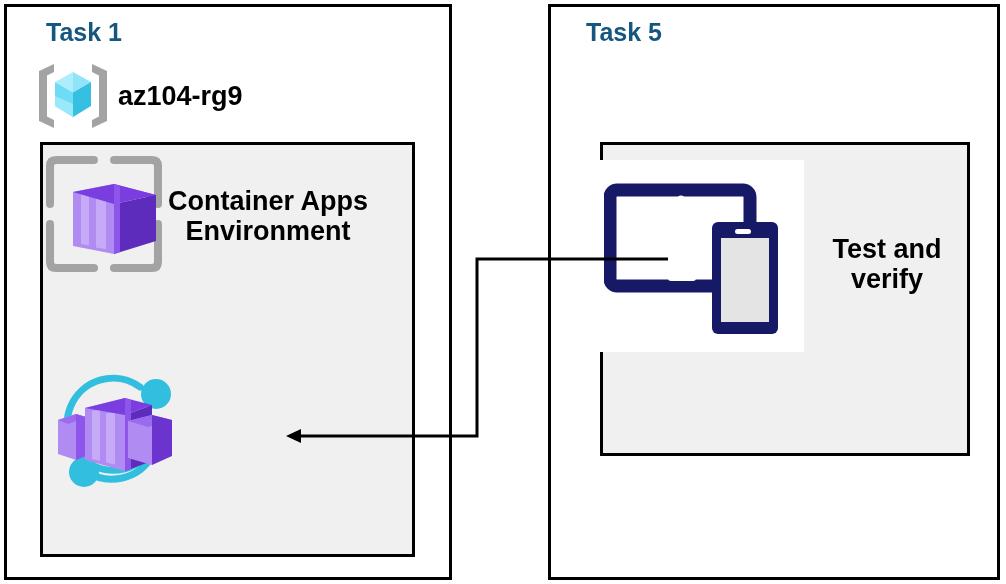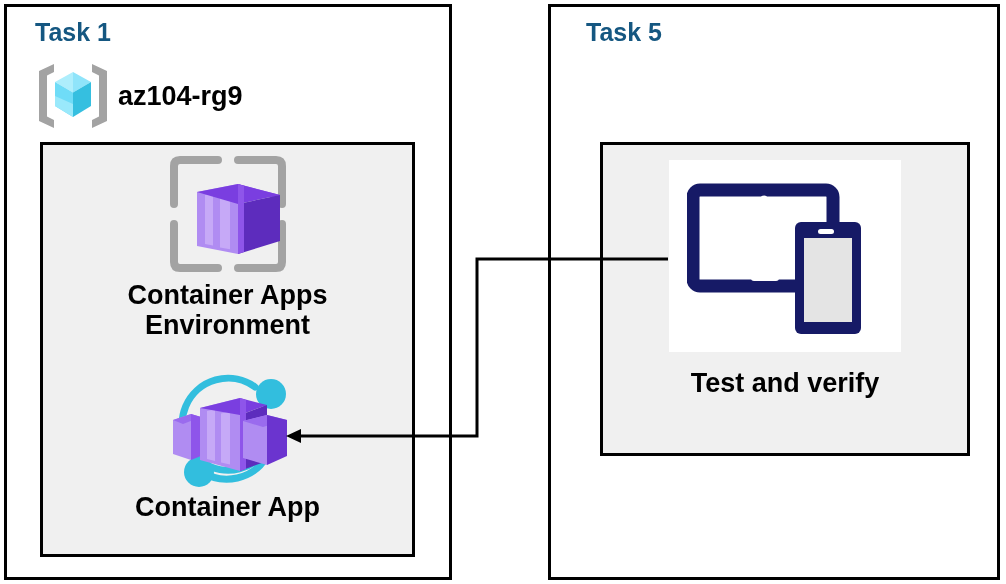--- a/index.html
+++ b/index.html
@@ -29,21 +29,21 @@
   #task2-box { left: 548px; top: 4px; width: 452px; height: 576px; }
 
   .task-title {
     position: absolute;
     font-size: 25px;
     font-weight: bold;
     color: #155781;
     letter-spacing: 0px;
     white-space: nowrap;
   }
-  #task1-title { left: 35px;  top: 18px; }
+  #task1-title { left: 46px;  top: 18px; }
   #task2-title { left: 586px; top: 18px; }
 
   
   .inner-panel {
     position: absolute;
     background: #f0f0f0;
     border: 3px solid #000000;
     box-sizing: border-box;
   }
   #task1-panel { left: 40px;  top: 142px; width: 375px; height: 415px; }
@@ -62,21 +62,20 @@
     font-size: 27px;
     font-weight: bold;
     color: #000000;
     white-space: nowrap;
   }
 
   
   .item {
     position: absolute;
     display: flex;
-    flex-direction: column;
     align-items: center;
   }
   .item-label {
     font-size: 27px;
     font-weight: bold;
     color: #000000;
     text-align: center;
     line-height: 1.12;
     white-space: pre-line;
   }
@@ -89,21 +88,21 @@
 
   #test-item { left: 600px; top: 160px; width: 370px; }
   #test-item .icon-plate {
     background: #ffffff;
     width: 232px;
     height: 192px;
     display: flex;
     align-items: center;
     justify-content: center;
   }
-  #test-item .item-label { margin-top: 16px; text-align: right; }
+  #test-item .item-label { margin-top: 16px; }
 
   
   #connector {
     position: absolute;
     left: 0;
     top: 0;
     width: 1006px;
     height: 584px;
     pointer-events: none;
   }
@@ -192,21 +191,20 @@
         <path d="M66 45.5 L66 94.5 L75 96.5 L75 43.5 Z" fill="#c6a9f7"></path>
         <path d="M45 40 L85 30 L112 37 L85 47 Z" fill="#7a3ee0"></path>
         <path d="M85 47 L112 37 L112 93 L85 103 Z" fill="#5d2cbd"></path>
         <path d="M85 30 L85 103 L91 101 L91 32 Z" fill="#8e55ea"></path>
 
         <path d="M88 53 L88 90 L112 97 L112 47 Z" fill="#b08cf2"></path>
         <path d="M88 53 L112 47 L132 52 L108 59 Z" fill="#9a6bee"></path>
         <path d="M112 47 L132 52 L132 88 L112 97 Z" fill="#6b34cf"></path>
       </svg>
     </span>
-    <div class="item-label">Container App</div>
   </div>
 
   <div id="task2-box" class="task-box"></div>
 
   <div id="task2-title" class="task-title">Task 5</div>
 
   <div id="task2-panel" class="inner-panel"></div>
 
   <div id="test-item" class="item">
     <div class="icon-plate">

